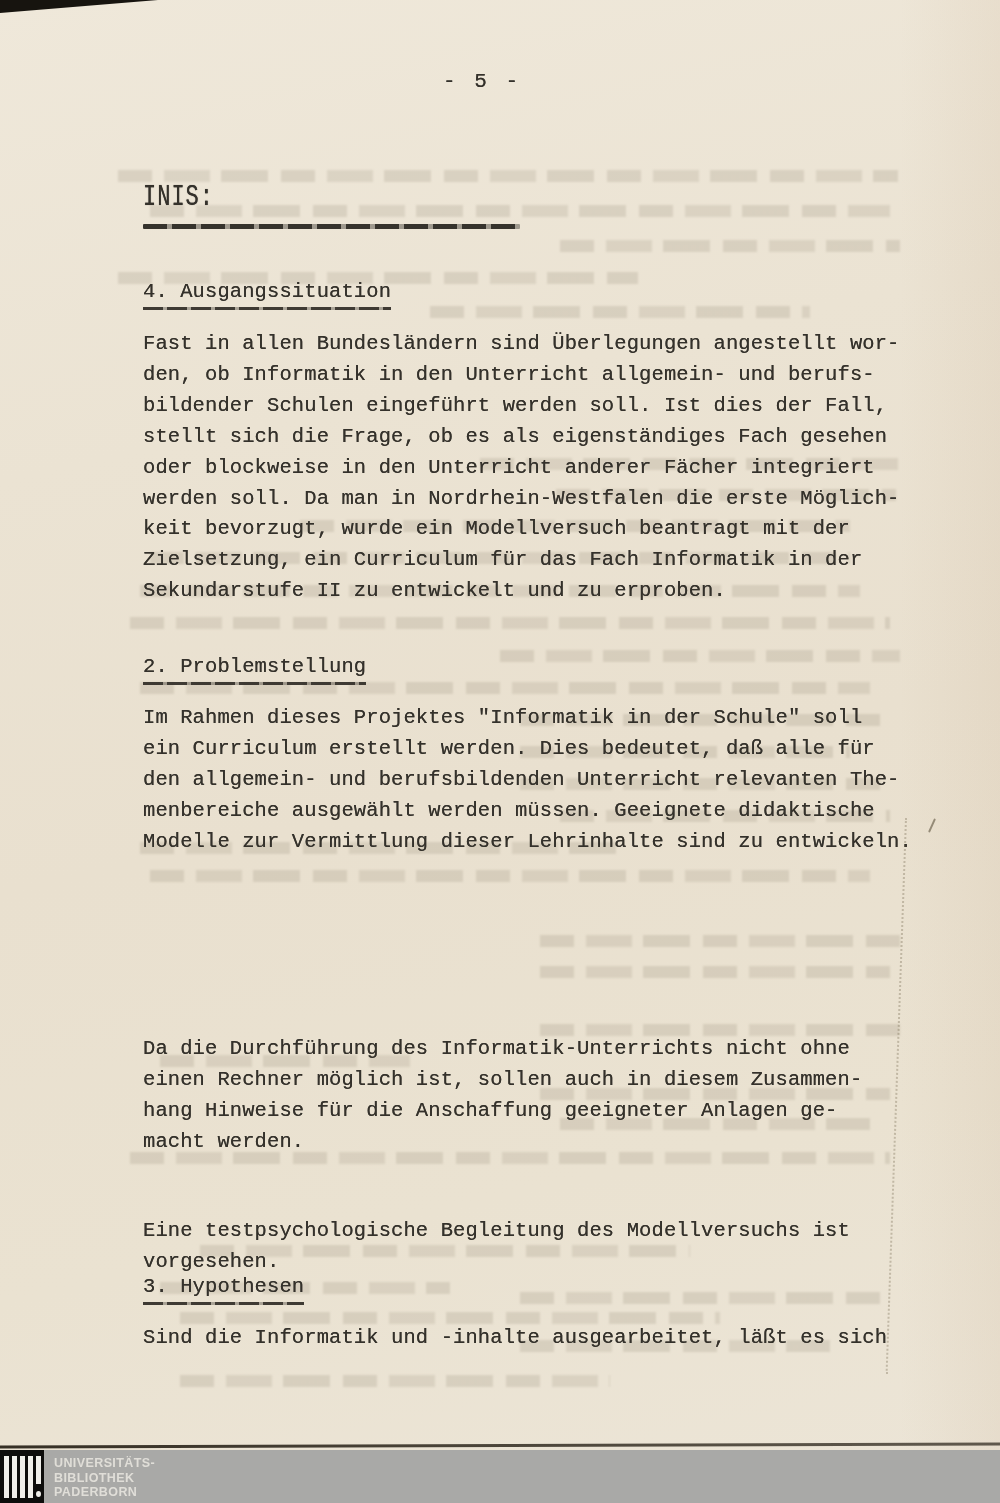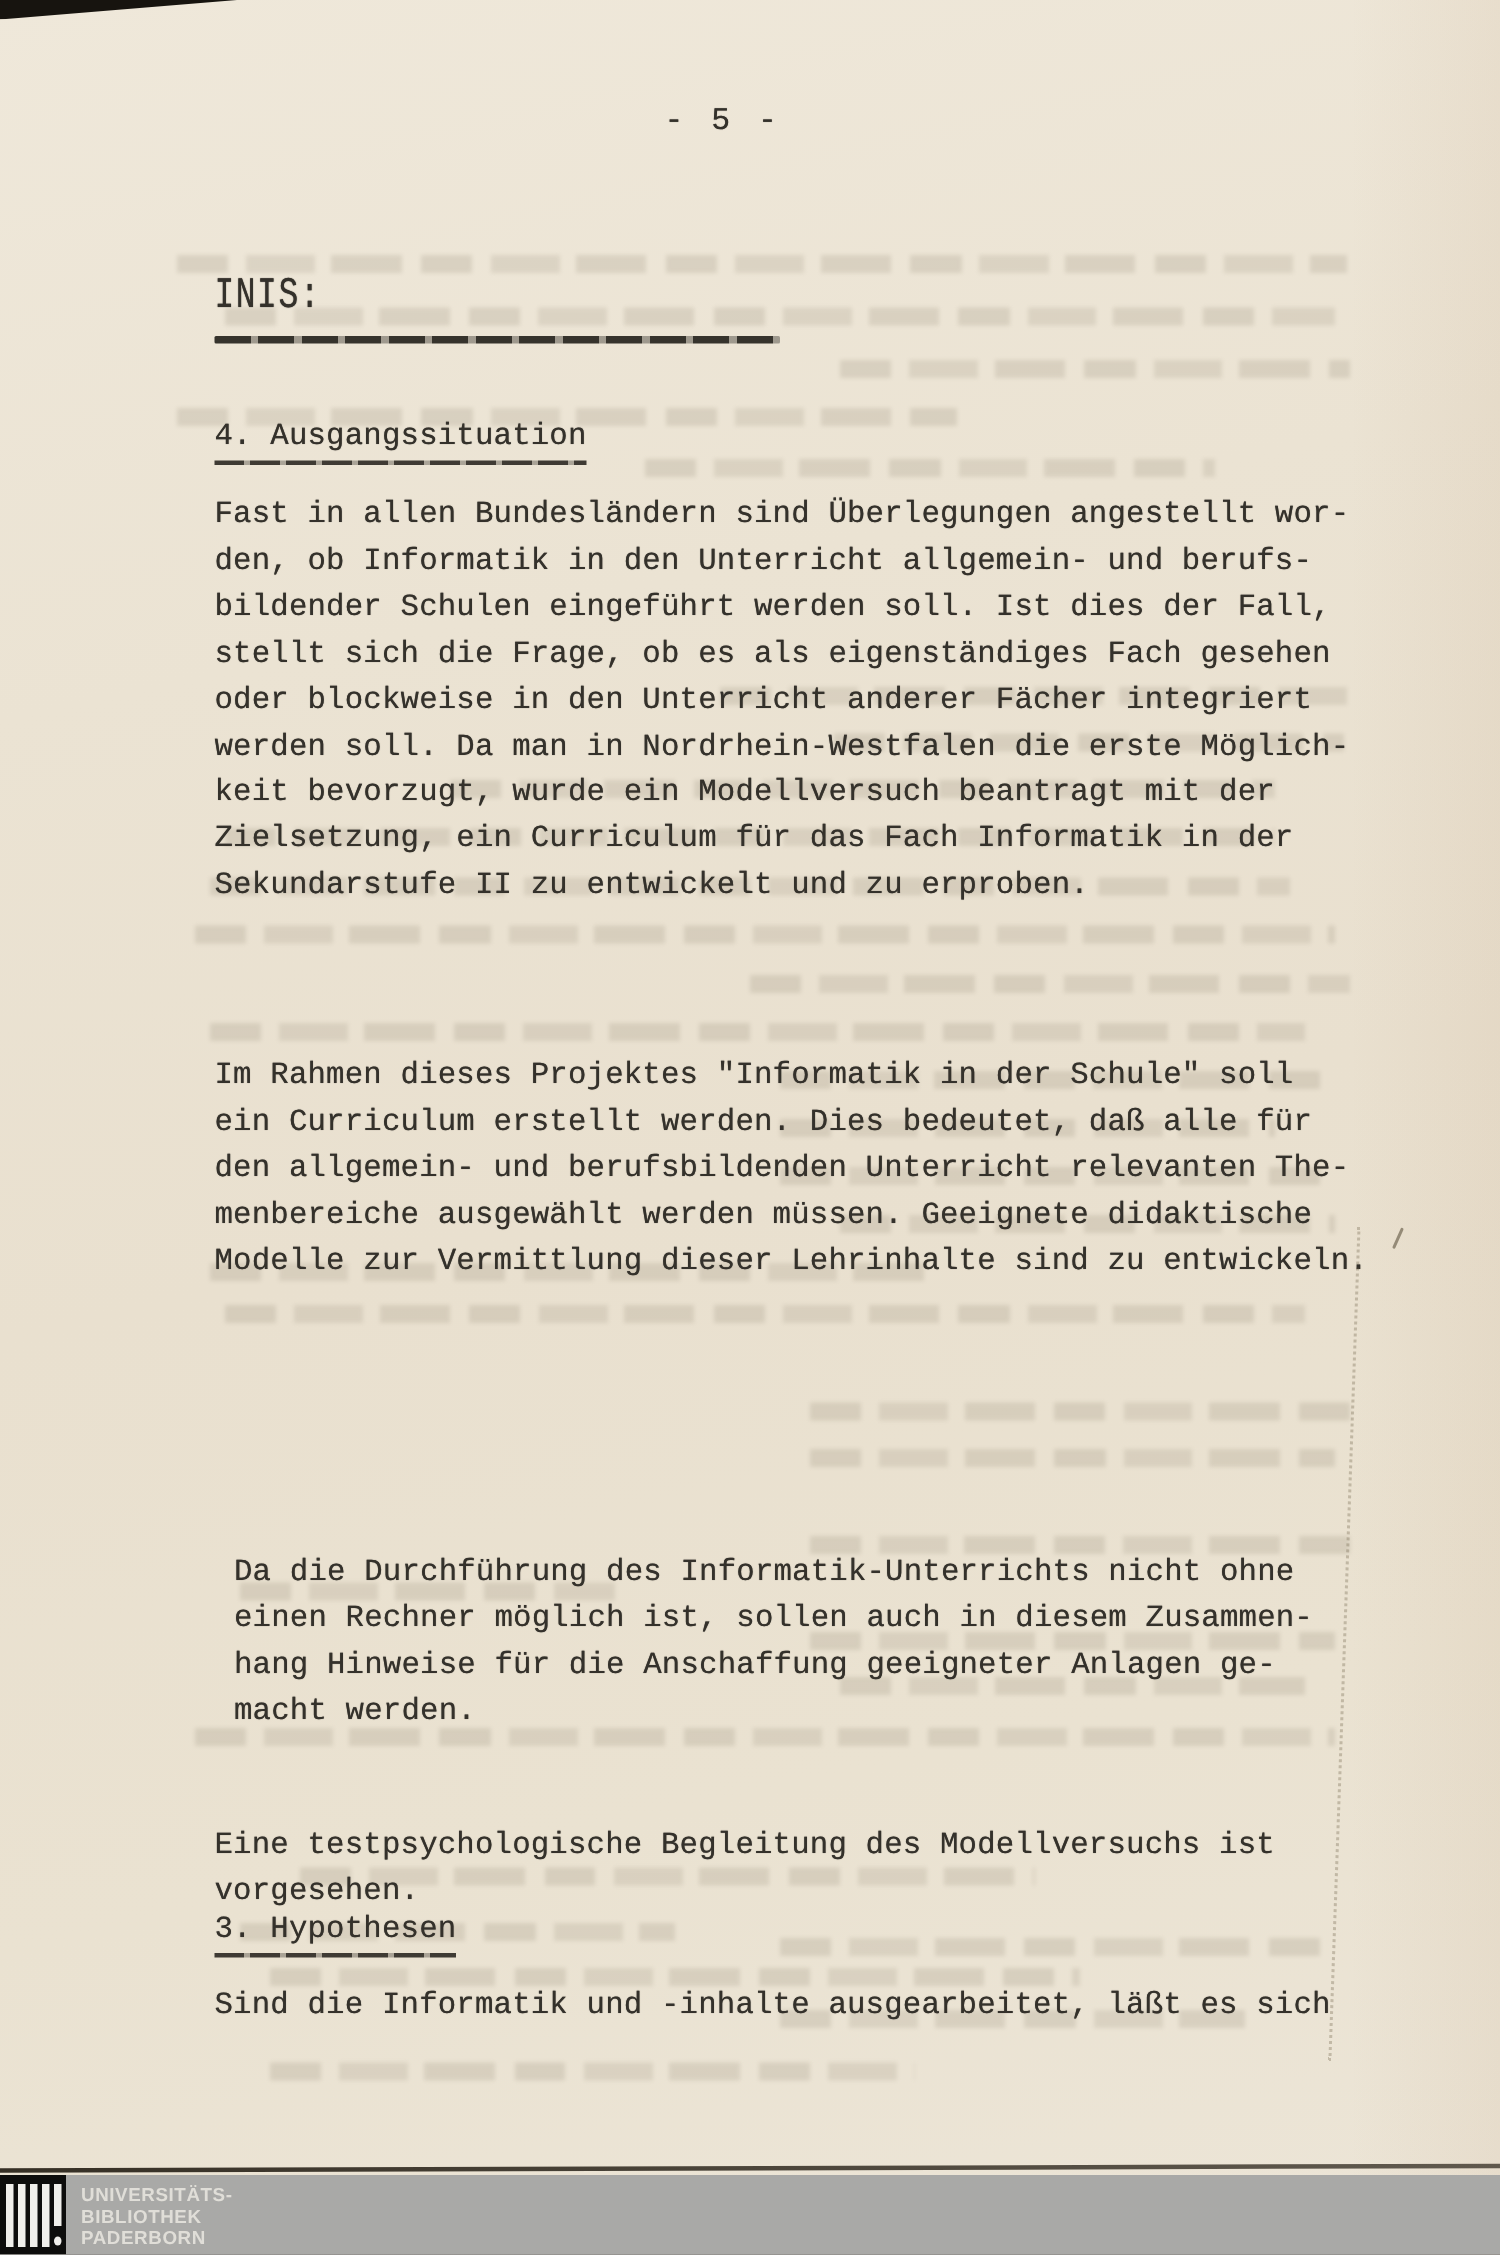--- a/index.html
+++ b/index.html
@@ -162,26 +162,27 @@
   <div class="para" style="top:329px;">Fast in allen Bundesländern sind Überlegungen angestellt wor-
 den, ob Informatik in den Unterricht allgemein- und berufs-
 bildender Schulen eingeführt werden soll. Ist dies der Fall,
 stellt sich die Frage, ob es als eigenständiges Fach gesehen
 oder blockweise in den Unterricht anderer Fächer integriert
 werden soll. Da man in Nordrhein-Westfalen die erste Möglich-
 keit bevorzugt, wurde ein Modellversuch beantragt mit der
 Zielsetzung, ein Curriculum für das Fach Informatik in der
 Sekundarstufe II zu entwickelt und zu erproben.</div>
 
+  <div class="sec-head" style="top:655px;">2. Problemstellung</div>
   <div class="para" style="top:703px;">Im Rahmen dieses Projektes "Informatik in der Schule" soll
 ein Curriculum erstellt werden. Dies bedeutet, daß alle für
 den allgemein- und berufsbildenden Unterricht relevanten The-
 menbereiche ausgewählt werden müssen. Geeignete didaktische
 Modelle zur Vermittlung dieser Lehrinhalte sind zu entwickeln.</div>
-  <div class="para" style="top:1034px;margin-left:13px;">Da die Durchführung des Informatik-Unterrichts nicht ohne
+  <div class="para" style="top:1034px;">Da die Durchführung des Informatik-Unterrichts nicht ohne
 einen Rechner möglich ist, sollen auch in diesem Zusammen-
 hang Hinweise für die Anschaffung geeigneter Anlagen ge-
 macht werden.</div>
   <div class="para" style="top:1216px;">Eine testpsychologische Begleitung des Modellversuchs ist
 vorgesehen.</div>
 
   <div class="sec-head" style="top:1275px;">3. Hypothesen</div>
   <div class="para" style="top:1323px;">Sind die Informatik und -inhalte ausgearbeitet, läßt es sich</div>
 
   <div class="fold-line"></div>

